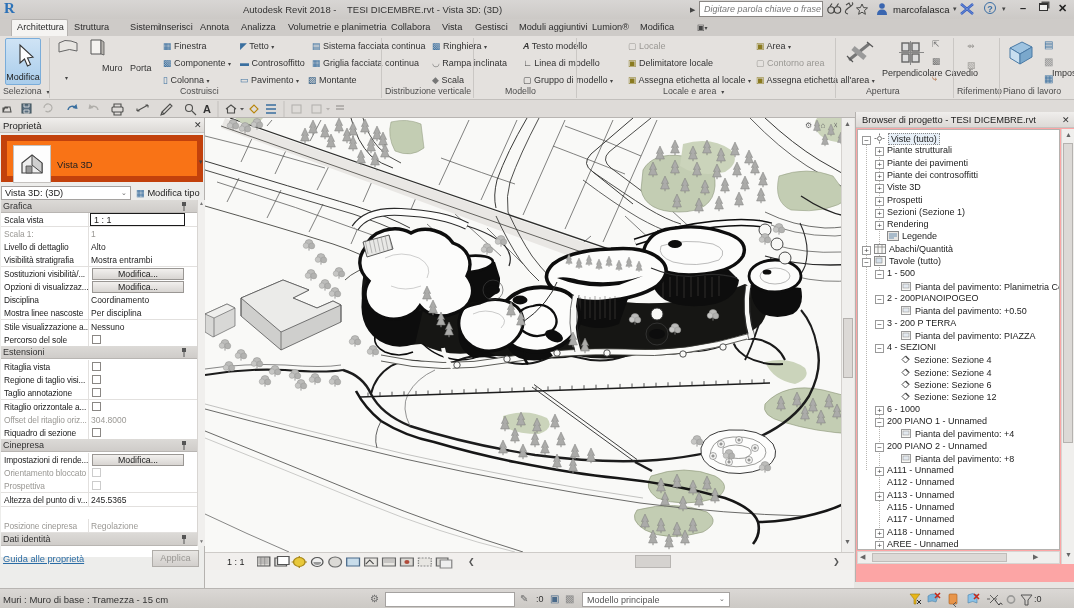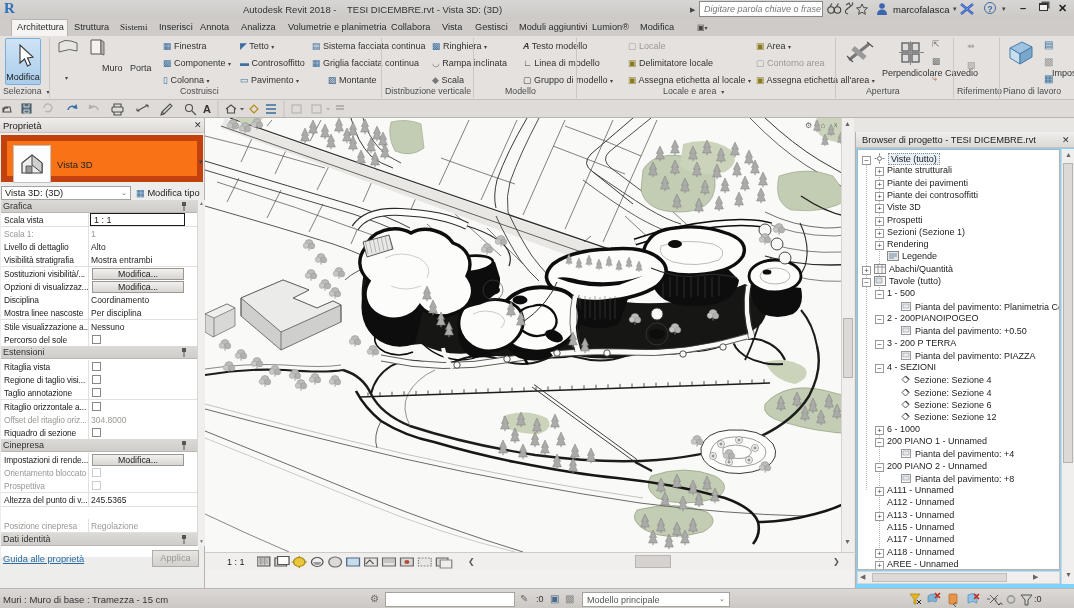--- a/index.html
+++ b/index.html
@@ -14,21 +14,21 @@
   #ribbon{left:0;top:36px;width:1074px;height:64px;background:#e4e1de;border-bottom:1px solid #c2bfbc;font-size:9px;color:#3a3a3a;}
   .rsep{position:absolute;top:2px;height:60px;width:1px;background:#cac7c4;}
   .glabel{position:absolute;top:50px;height:11px;font-size:8.8px;color:#4c4c4c;white-space:nowrap;}
   .rbtn{position:absolute;white-space:nowrap;font-size:9px;color:#333;padding-left:44px;}
   .car{color:#444;font-size:6px;}
   #qat{left:0;top:100px;width:1074px;height:18px;background:#dedbd8;border-bottom:1px solid #b8b5b2;}
   
   #props{left:0;top:118px;width:205px;height:478px;background:#ededeb;border-right:1px solid #b5b2af;font-size:9px;color:#222;}
   #canvas{left:205px;top:118px;width:649px;height:434px;background:#fdfdfc;overflow:hidden;}
   #vscroll{left:841px;top:118px;width:13px;height:434px;background:#f0efed;border-left:1px solid #d5d2cf;}
-  #browser{left:855px;top:132px;width:219px;height:470px;background:#7dd3fc;font-size:9px;color:#222;border-left:1px solid #b5b2af;}
+  #browser{left:855px;top:112px;width:219px;height:470px;background:#fca5a5;font-size:9px;color:#222;border-left:1px solid #b5b2af;}
   #viewbar{left:205px;top:552px;width:649px;height:18px;background:#f1efed;border-top:1px solid #cecbc8;}
   #gapstrip{left:205px;top:570px;width:649px;height:18px;background:#f2f1ef;}
   #statusbar{left:0;top:588px;width:1074px;height:20px;background:linear-gradient(#dbd8d5,#ccc9c5);border-top:1px solid #b8b5b2;font-size:9.5px;color:#333;}
   
   .prow{position:absolute;left:0;width:197px;height:14px;border-bottom:1px solid #e2e0de;background:#fff;}
   .pname{position:absolute;left:3px;top:2px;width:85px;height:11px;overflow:hidden;white-space:nowrap;font-size:8.4px;letter-spacing:-0.1px;}
   .pval{position:absolute;left:90px;top:2px;white-space:nowrap;font-size:8.5px;}
   .pdiv{position:absolute;left:87px;top:0;width:1px;height:14px;background:#e2e0de;}
   .phead{position:absolute;left:0;width:197px;height:13px;background:linear-gradient(#dcdad7,#cfccc9);border-bottom:1px solid #b8b5b2;font-weight:bold;color:#333;padding:1px 0 0 2px;}
   .modbtn{position:absolute;left:91px;top:1px;width:92px;height:12px;background:linear-gradient(#f2f0ee,#d8d5d2);border:1px solid #9a9794;text-align:center;font-size:8.8px;}
@@ -69,21 +69,21 @@
   <div class="abs" style="left:1002px;top:5px;font-size:7px;color:#444;">▾</div>
   <div class="abs" style="left:1020px;top:2px;font-size:11px;color:#222;font-weight:bold;">–</div>
   <div class="abs" style="left:1039px;top:3px;width:9px;height:8px;border:1px solid #333;border-top:2px solid #333;background:#eee;box-shadow:2px -2px 0 -0.5px #555;"></div>
   <div class="abs" style="left:1058px;top:2px;font-size:11px;color:#222;font-weight:bold;">✕</div>
 </div>
 
 <div class="abs" id="tabrow">
   <div class="tabbox"></div>
   <div class="tab" style="left:17px;">Architettura</div>
   <div class="tab" style="left:74px;">Struttura</div>
-  <div class="tab" style="left:120px;font-family:Liberation Serif, serif;">Sistemi</div>
+  <div class="tab" style="left:130px;">Sistemi</div>
   <div class="tab" style="left:159px;">Inserisci</div>
   <div class="tab" style="left:200px;">Annota</div>
   <div class="tab" style="left:241px;">Analizza</div>
   <div class="tab" style="left:288px;">Volumetrie e planimetria</div>
   <div class="tab" style="left:391px;">Collabora</div>
   <div class="tab" style="left:442px;">Vista</div>
   <div class="tab" style="left:475px;">Gestisci</div>
   <div class="tab" style="left:519px;">Moduli aggiuntivi</div>
   <div class="tab" style="left:592px;">Lumion®</div>
   <div class="tab" style="left:640px;">Modifica</div>
@@ -115,21 +115,21 @@
   <div class="rbtn" style="left:86px;top:27px;">Porta</div>
 
   <div class="rbtn" style="left:119px;top:5px;"><span style="color:#3a6f9f;">▦</span> Finestra</div>
   <div class="rbtn" style="left:119px;top:22px;"><span style="color:#3a6f9f;">▩</span> Componente <span class="car">▾</span></div>
   <div class="rbtn" style="left:119px;top:39px;"><span style="color:#3a6f9f;">▯</span> Colonna <span class="car">▾</span></div>
   <div class="rbtn" style="left:196px;top:5px;"><span style="color:#3a6f9f;">◤</span> Tetto <span class="car">▾</span></div>
   <div class="rbtn" style="left:196px;top:22px;"><span style="color:#3a6f9f;">▬</span> Controsoffitto</div>
   <div class="rbtn" style="left:196px;top:39px;"><span style="color:#3a6f9f;">▭</span> Pavimento <span class="car">▾</span></div>
   <div class="rbtn" style="left:268px;top:5px;"><span style="color:#3a6f9f;">▤</span> Sistema facciata continua</div>
   <div class="rbtn" style="left:268px;top:22px;"><span style="color:#3a6f9f;">▦</span> Griglia facciata continua</div>
-  <div class="rbtn" style="left:284px;top:39px;"><span style="color:#28567f;">▨</span> Montante</div>
+  <div class="rbtn" style="left:264px;top:39px;"><span style="color:#28567f;">▨</span> Montante</div>
   <div class="glabel" style="left:180px;">Costruisci</div>
   <div class="rsep" style="left:381px;"></div>
 
   <div class="rbtn" style="left:388px;top:5px;"><span style="color:#3a6f9f;">▩</span> Ringhiera <span class="car">▾</span></div>
   <div class="rbtn" style="left:388px;top:22px;"><span style="color:#777;">◡</span> Rampa inclinata</div>
   <div class="rbtn" style="left:388px;top:39px;"><span style="color:#777;">◆</span> Scala</div>
   <div class="glabel" style="left:385px;">Distribuzione verticale</div>
   <div class="rsep" style="left:473px;"></div>
 
   <div class="rbtn" style="left:479px;top:5px;"><span style="color:#333;font-weight:bold;font-style:italic;">A</span> Testo modello</div>

